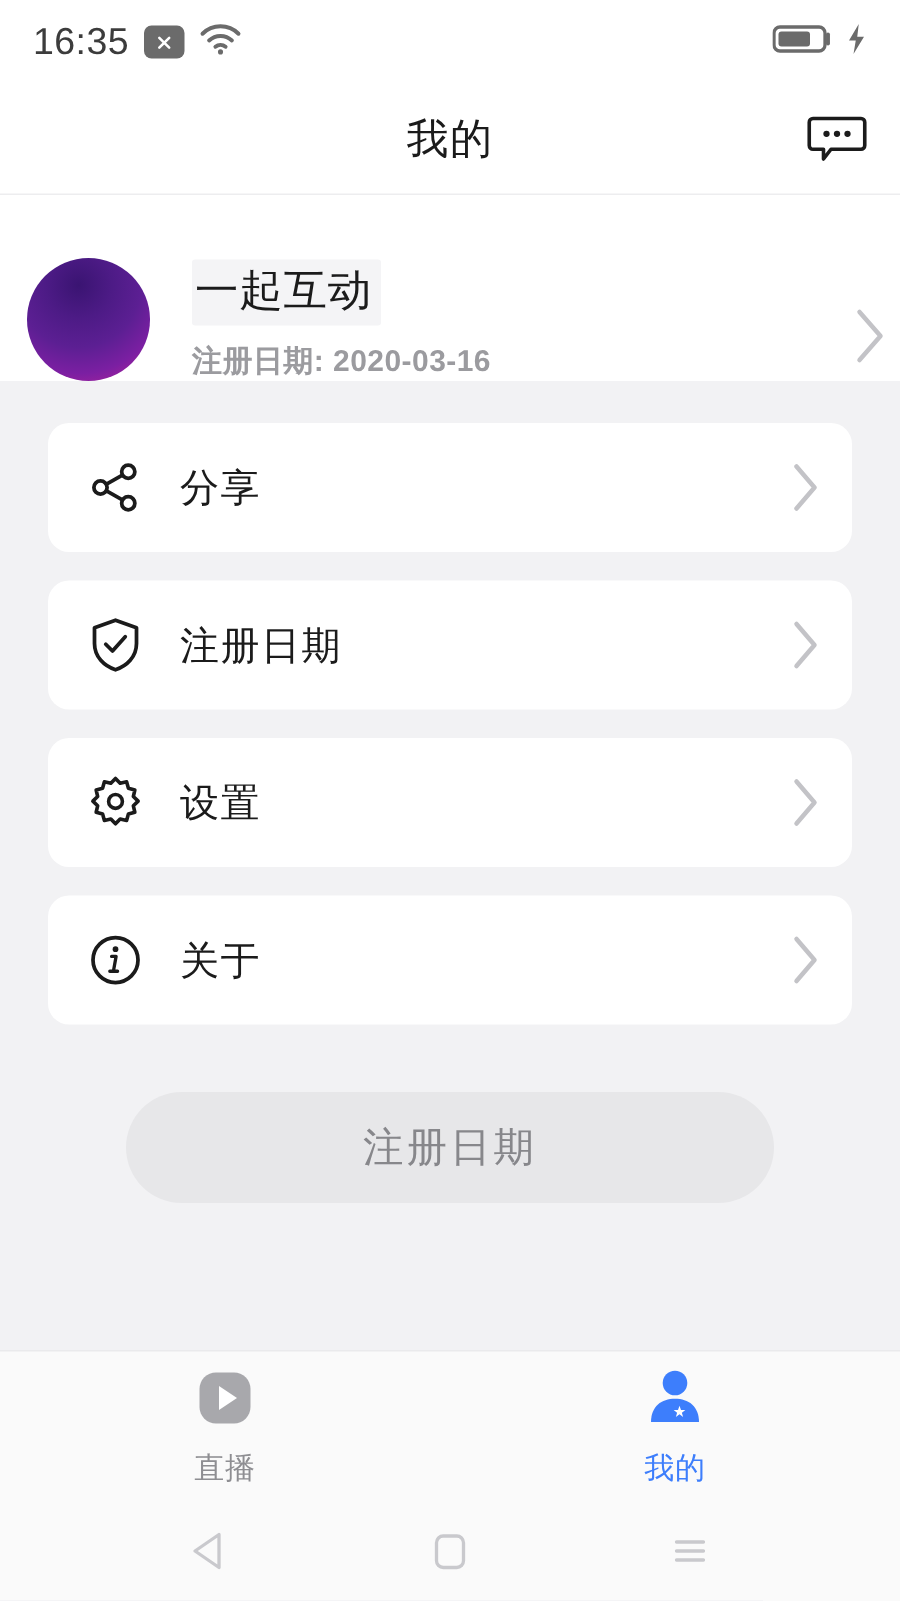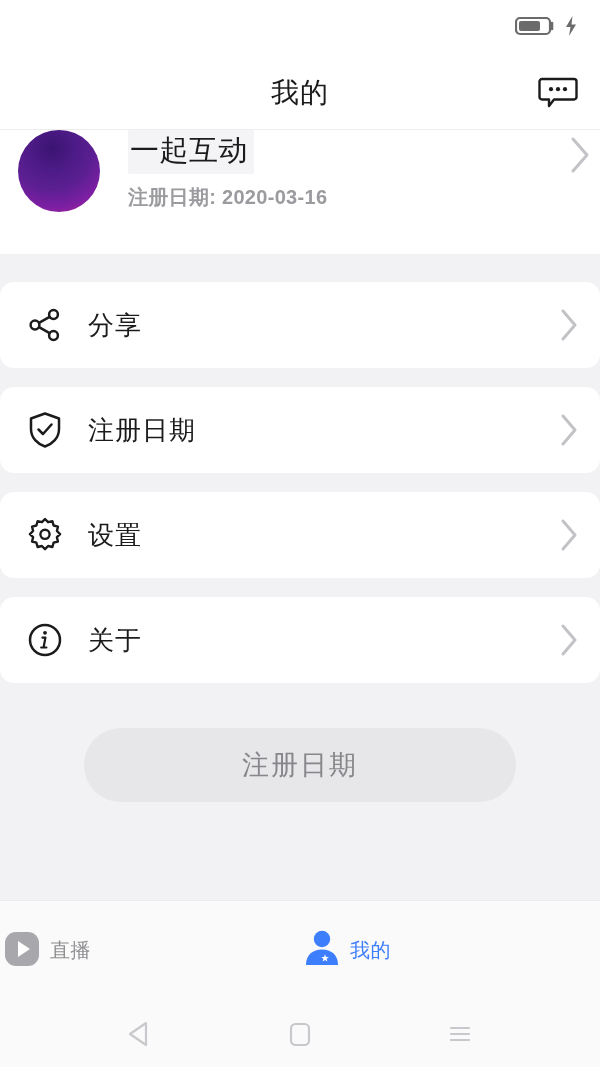--- a/index.html
+++ b/index.html
@@ -29,37 +29,37 @@
   .titlebar {
     height:74px; background:#ffffff; position:relative;
     display:flex; align-items:center; justify-content:center;
     border-bottom:1px solid #ededef; flex:0 0 auto;
   }
   .title { font-size:28px; color:#1b1b1b; font-weight:400; letter-spacing:1px; }
   .title-action { position:absolute; right:22px; top:50%; transform:translateY(-50%); display:flex; }
 
   
   .profile {
-    background:#ffffff; height:124px; display:flex; align-items:flex-start;
+    background:#ffffff; height:124px; display:flex; align-items:flex-end;
     padding:0 6px 0 18px; flex:0 0 auto;
   }
   .avatar {
     width:82px; height:82px; border-radius:50%;
     background:radial-gradient(circle at 42% 22%, #3a1472 0%, #4d1b86 28%, #5c1f93 52%, #7b1fa2 74%, #a3219c 90%, #c2359b 100%);
     flex:0 0 auto;
   }
   .profile-text { margin-left:28px; flex:1; display:flex; flex-direction:column; gap:10px; }
   .uname {
     font-size:29px; color:#1b1b1b; background:#f4f4f6; align-self:flex-start;
     padding:1px 6px 3px 2px; border-radius:2px; letter-spacing:.5px;
   }
   .ureg { font-size:20px; color:#9b9b9f; letter-spacing:.3px;font-weight:bold; }
 
   
-  .content { flex:1; padding:0 0; background:#f2f2f4; overflow:hidden; }
+  .content { flex:1; padding:0 32px; background:#f2f2f4; overflow:hidden; }
   .gap { height:28px; }
   .card {
     background:#ffffff; border-radius:14px; height:86px;
     display:flex; align-items:center; padding:0 18px 0 24px; margin-bottom:19px;
   }
   .card .ico { width:42px; display:flex; align-items:center; justify-content:center; flex:0 0 auto; }
   .card .label { font-size:26px; color:#1b1b1b; margin-left:22px; flex:1; letter-spacing:1px; }
   .card .chev { display:flex; align-items:center; }
 
   
@@ -68,37 +68,53 @@
     width:432px; height:74px; border-radius:37px; background:#e7e7e9;
     display:flex; align-items:center; justify-content:center;
     font-size:27px; color:#87878b; letter-spacing:2px; border:none;
   }
 
   
   .tabbar {
     height:100px; background:#fafafa; border-top:1px solid #eaeaec;
     display:flex; align-items:center; flex:0 0 auto;
   }
-  .tab { flex:1; display:flex; flex-direction:row; align-items:center; gap:6px; }
+  .tab { flex:1; display:flex; flex-direction:column; align-items:center; gap:6px; }
   .tab .tlabel { font-size:20px; color:#8e8e92; letter-spacing:.5px; }
   .tab.active .tlabel { color:#3d7efc; }
 
   
   .navbar {
     height:67px; background:#fafafa; display:flex; align-items:center;
     justify-content:space-around; padding:0 60px; flex:0 0 auto;
   }
   .navbtn { display:flex; align-items:center; justify-content:center; width:90px; height:67px; }
 </style>
 </head>
 <body>
 
 <div class="phone">
 
   <div class="statusbar">
+    <div class="sb-left">
+      <span class="sb-time">16:35</span>
+      <span class="sb-badge">
+        <svg width="13" height="13" viewBox="0 0 13 13">
+          <path d="M3.2 3.2 L9.8 9.8 M9.8 3.2 L3.2 9.8" stroke="#ffffff" stroke-width="1.7" stroke-linecap="round"></path>
+        </svg>
+      </span>
+      <span>
+        <svg width="28" height="22" viewBox="0 0 28 22">
+          <path d="M2 7.5 A17 17 0 0 1 26 7.5" fill="none" stroke="#6b6b6b" stroke-width="2.6" stroke-linecap="round"></path>
+          <path d="M6.4 12 A11 11 0 0 1 21.6 12" fill="none" stroke="#6b6b6b" stroke-width="2.6" stroke-linecap="round"></path>
+          <path d="M10.6 16.2 A5.4 5.4 0 0 1 17.4 16.2" fill="none" stroke="#6b6b6b" stroke-width="2.6" stroke-linecap="round"></path>
+          <circle cx="14" cy="19.6" r="1.7" fill="#6b6b6b"></circle>
+        </svg>
+      </span>
+    </div>
     <div class="sb-spacer"></div>
     <div class="sb-right">
       <span>
         <svg width="42" height="22" viewBox="0 0 42 22">
           <rect x="1" y="3" width="34" height="16" rx="4" ry="4" fill="none" stroke="#6b6b6b" stroke-width="2.2"></rect>
           <rect x="4" y="6" width="21" height="10" rx="2" ry="2" fill="#6b6b6b"></rect>
           <path d="M37 8 L37 14" stroke="#6b6b6b" stroke-width="2.6" stroke-linecap="round"></path>
         </svg>
       </span>
       <span>

